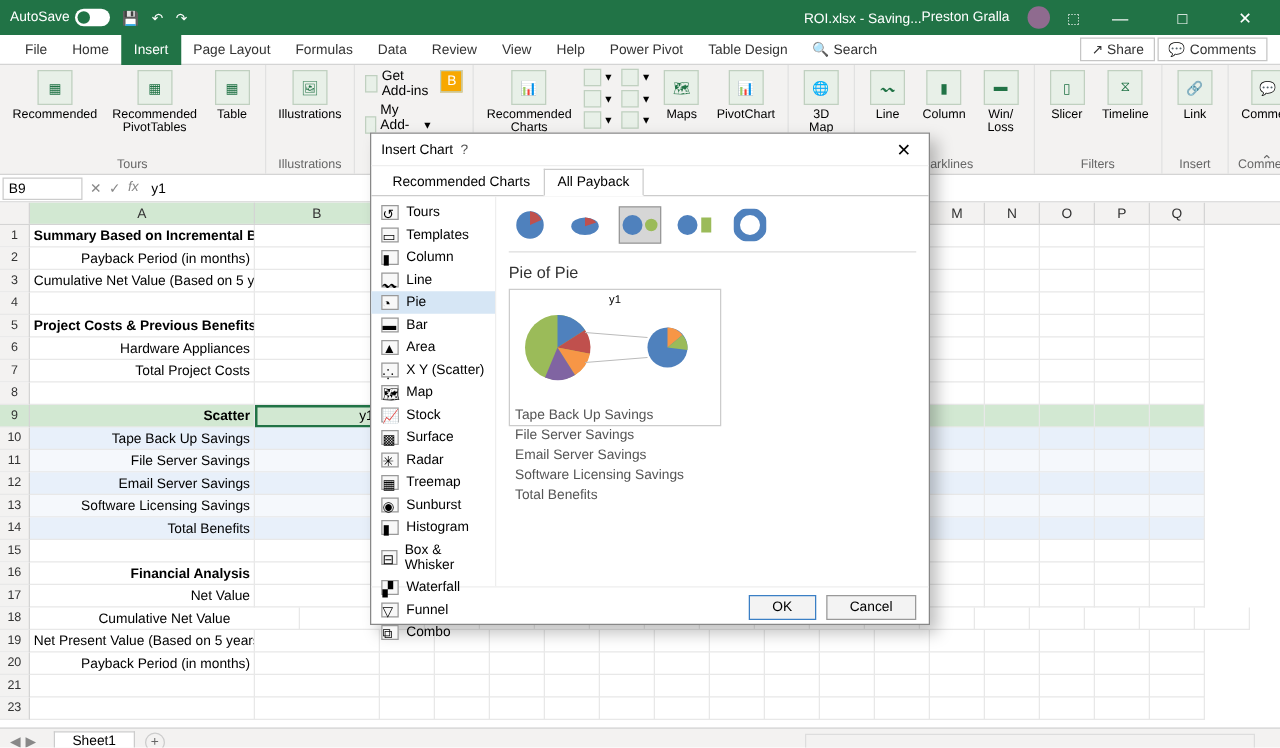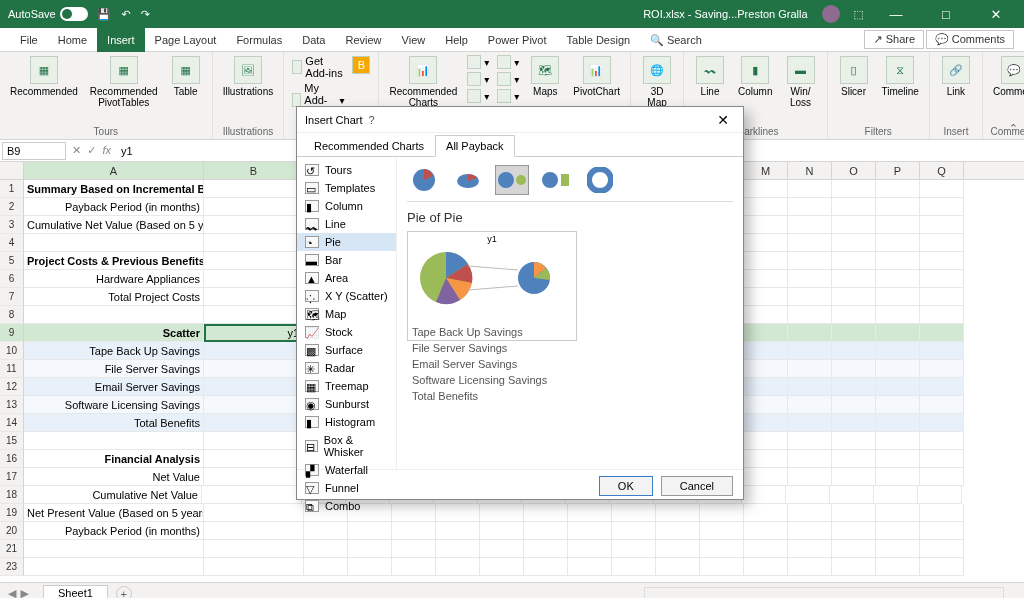--- a/index.html
+++ b/index.html
@@ -634,21 +634,21 @@
         <div class="cell right" style="width: 44px;"></div>
         <div class="cell right" style="width: 44px;"></div>
         <div class="cell right" style="width: 44px;"></div>
         <div class="cell right" style="width: 44px;"></div>
         <div class="cell right" style="width: 44px;"></div>
         <div class="cell right" style="width: 44px;"></div>
         <div class="cell right" style="width: 44px;"></div>
       </div>
       <div class="row">
         <div class="row-head">18</div>
-        <div class="cell right" style="width: 178px;">Cumulative Net Value</div>
+        <div class="cell right" style="width: 216px; text-align: center;">Cumulative Net Value</div>
         <div class="cell right" style="width: 100px;"></div>
         <div class="cell right" style="width: 44px;"></div>
         <div class="cell right" style="width: 44px;"></div>
         <div class="cell right" style="width: 44px;"></div>
         <div class="cell right" style="width: 44px;"></div>
         <div class="cell right" style="width: 44px;"></div>
         <div class="cell right" style="width: 44px;"></div>
         <div class="cell right" style="width: 44px;"></div>
         <div class="cell right" style="width: 44px;"></div>
         <div class="cell right" style="width: 44px;"></div>

